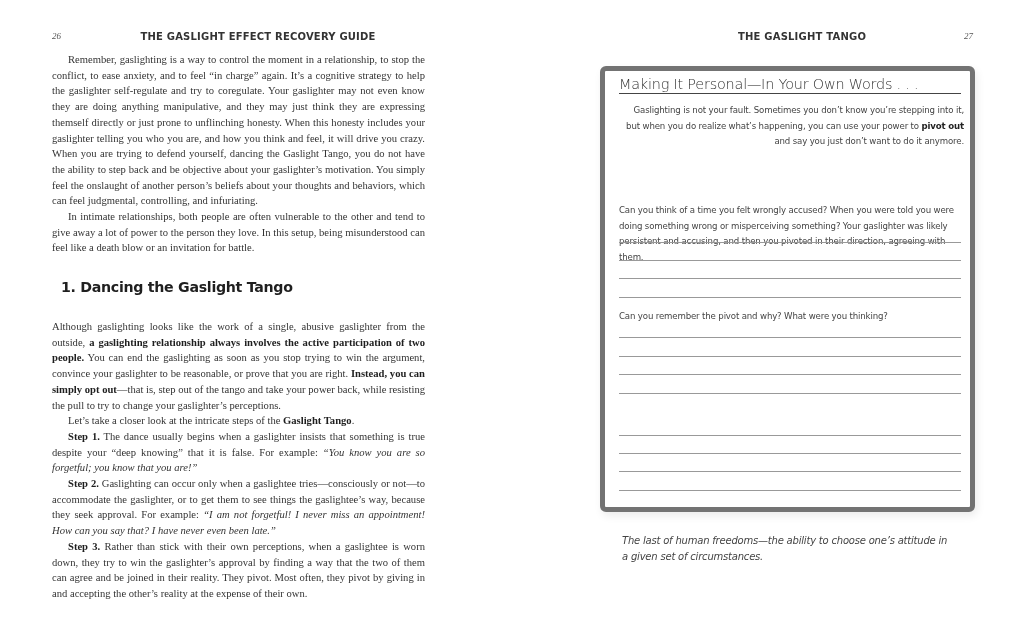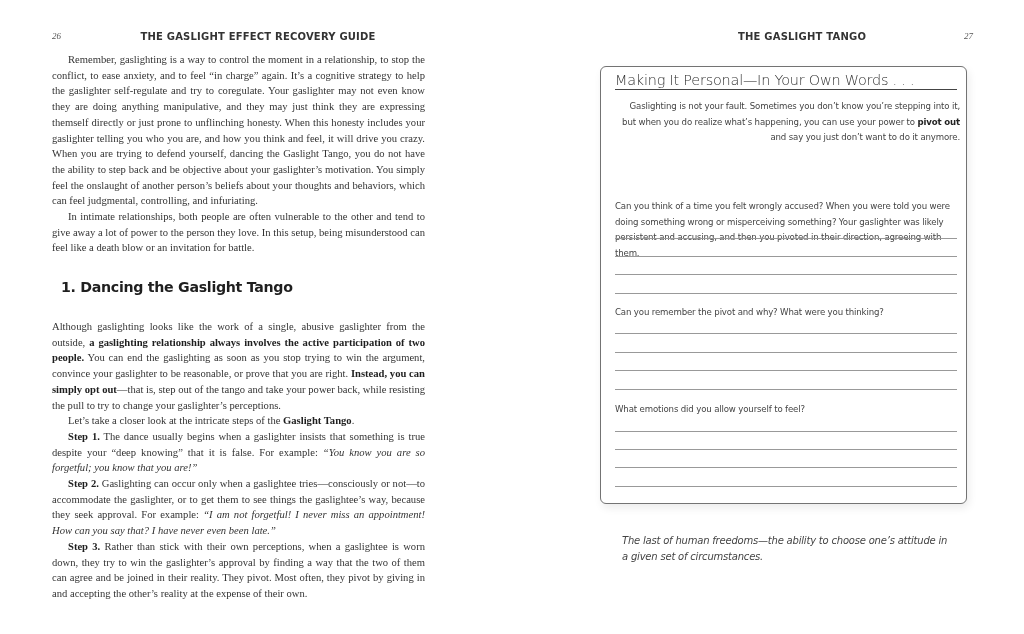--- a/index.html
+++ b/index.html
@@ -8,21 +8,21 @@
   #left-page { left:0; width:512px; }
   #right-page { left:512px; width:512px; }
   .folio { position:absolute; top:31px; font-family:"Liberation Serif", serif; font-style:italic; font-size:9px; color:#555; }
   .running-head { position:absolute; top:31px; font-family:"DejaVu Sans", sans-serif; font-weight:bold; font-size:10px; letter-spacing:0.2px; color:#333; }
   .body-text { position:absolute; left:52px; width:373px; font-family:"Liberation Serif", serif; font-size:10.6px; line-height:15.7px; color:#333; text-align:justify; }
   .body-text p { margin:0; text-indent:16px; }
   .body-text p.noindent { text-indent:0; }
   .section-heading { position:absolute; left:52px; top:279px; font-family:"DejaVu Sans", sans-serif; font-weight:bold; font-size:14.2px; color:#1f1f1f; letter-spacing:-0.3px;margin-left:9px; }
   .b { font-weight:bold; color:#1e1e1e; }
   .i { font-style:italic; }
-  #worksheet { position:absolute; left:88px; top:66px; width:365px; height:436px; border:1px solid #737373; border-radius:6px; box-shadow:2px 4px 8px rgba(0,0,0,0.08); background:#fff; }
+  #worksheet { position:absolute; left:88px; top:66px; width:365px; height:436px; border:5px solid #737373; border-radius:6px; box-shadow:2px 4px 8px rgba(0,0,0,0.08); background:#fff; }
   #worksheet-title { position:absolute; left:14px; top:5px; width:342px; font-family:"DejaVu Sans", sans-serif; font-size:14.4px; font-weight:300; color:#333; letter-spacing:-0.2px; border-bottom:1.5px solid #444; padding-bottom:1px; white-space:nowrap; }
   .ws-text { position:absolute; left:14px; width:345px; font-family:"DejaVu Sans", sans-serif; font-size:8.6px; line-height:15.6px; color:#444; letter-spacing:-0.15px; }
   .ws-text b { color:#222; }
   .write-line { position:absolute; left:14px; width:342px; height:0; border-top:1px solid #999; }
   #quote { position:absolute; left:110px; top:533px; width:330px; text-align:left; font-family:"DejaVu Sans", sans-serif; font-style:italic; font-size:10px; line-height:16px; color:#444; letter-spacing:-0.2px; }
   #attribution { position:absolute; left:110px; top:571px; width:330px; text-align:center; font-family:"DejaVu Sans", sans-serif; font-size:8.8px; color:#333; }
 </style>
 </head>
 <body>
 
@@ -60,21 +60,20 @@
     <div class="write-line" style="top:189px;"></div>
     <div class="write-line" style="top:207px;"></div>
     <div class="write-line" style="top:226px;"></div>
 
     <div class="ws-text" style="top:238px;">Can you remember the pivot and why? What were you thinking?</div>
     <div class="write-line" style="top:266px;"></div>
     <div class="write-line" style="top:285px;"></div>
     <div class="write-line" style="top:303px;"></div>
     <div class="write-line" style="top:322px;"></div>
 
-    <div class="ws-text" style="top:335px;">What emotions did you allow yourself to feel?</div>
     <div class="write-line" style="top:364px;"></div>
     <div class="write-line" style="top:382px;"></div>
     <div class="write-line" style="top:400px;"></div>
     <div class="write-line" style="top:419px;"></div>
   </div>
 
   <div id="quote">The last of human freedoms—the ability to choose one’s attitude in a given set of circumstances.</div>
 </div>
 
 </body></html>

